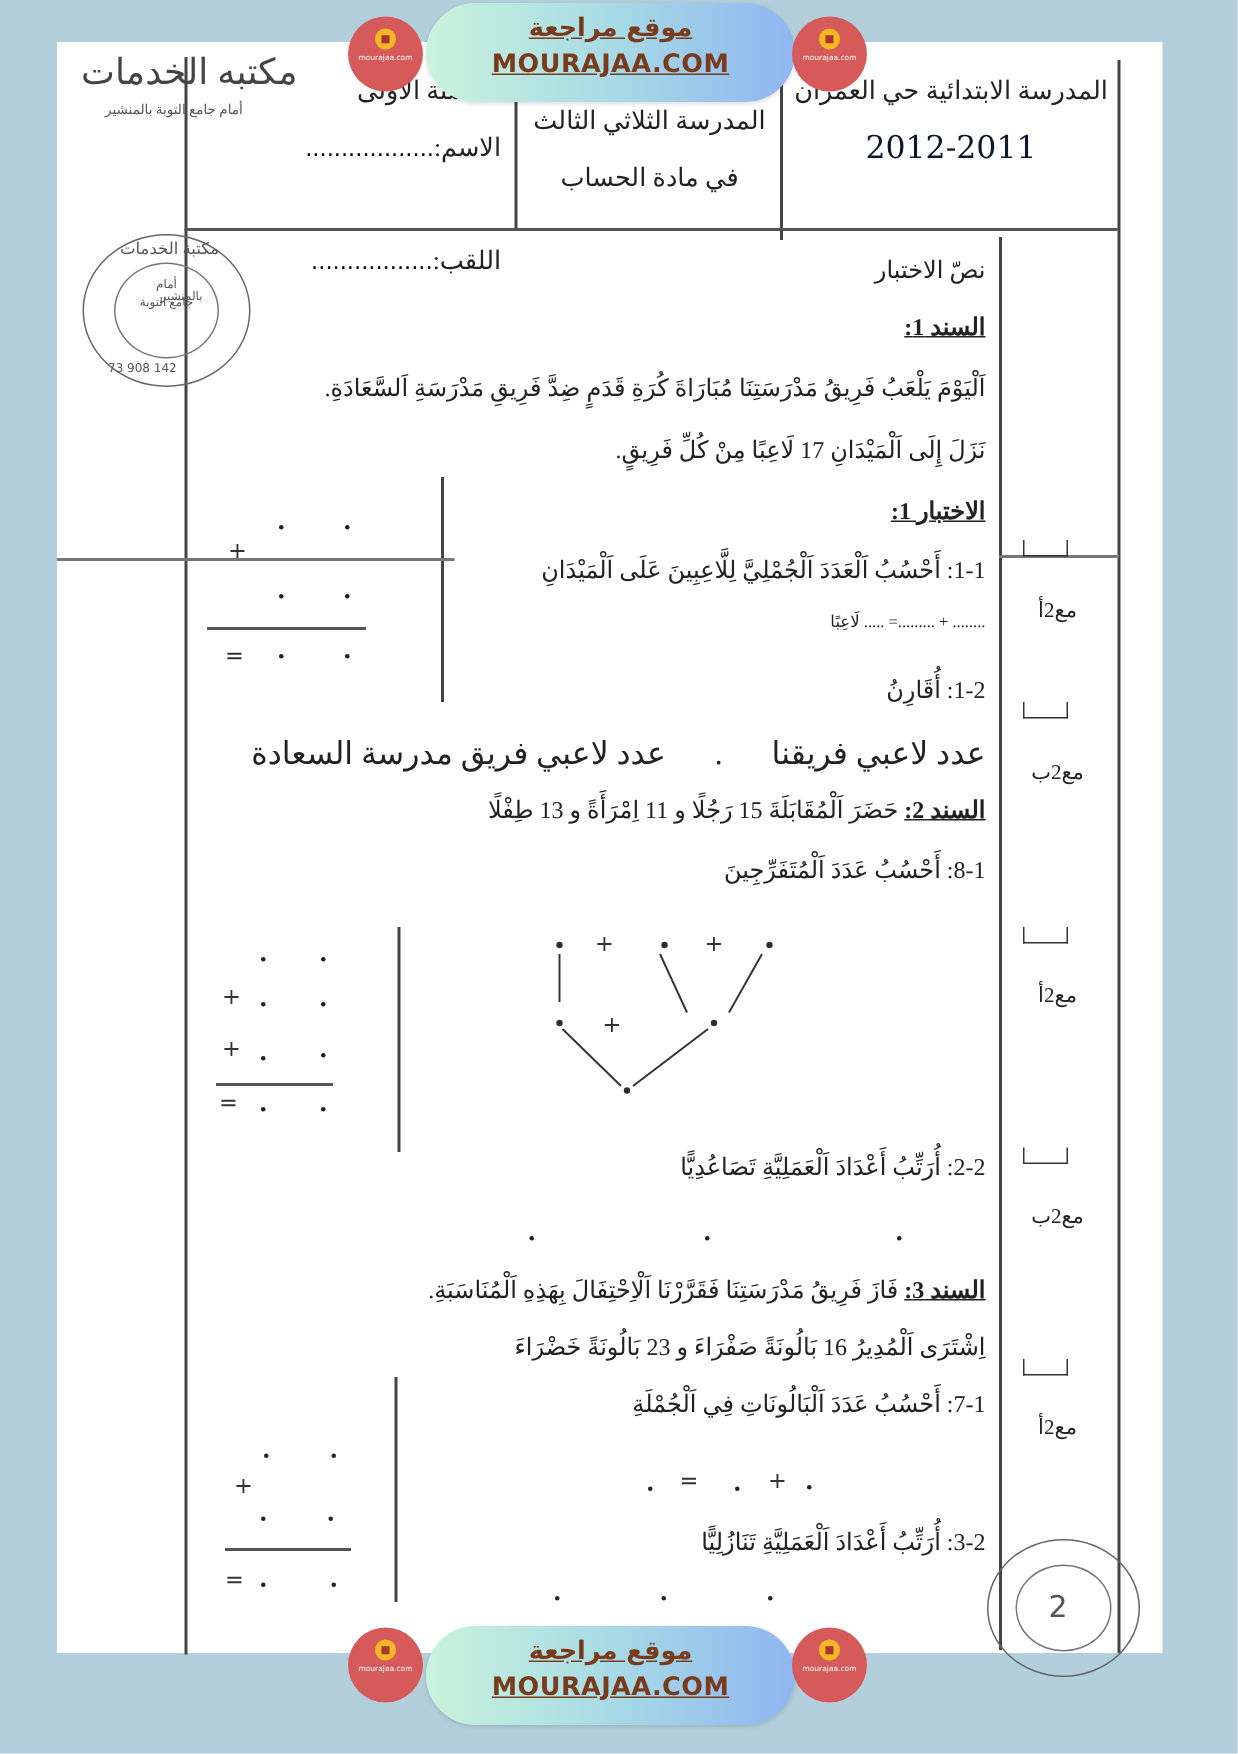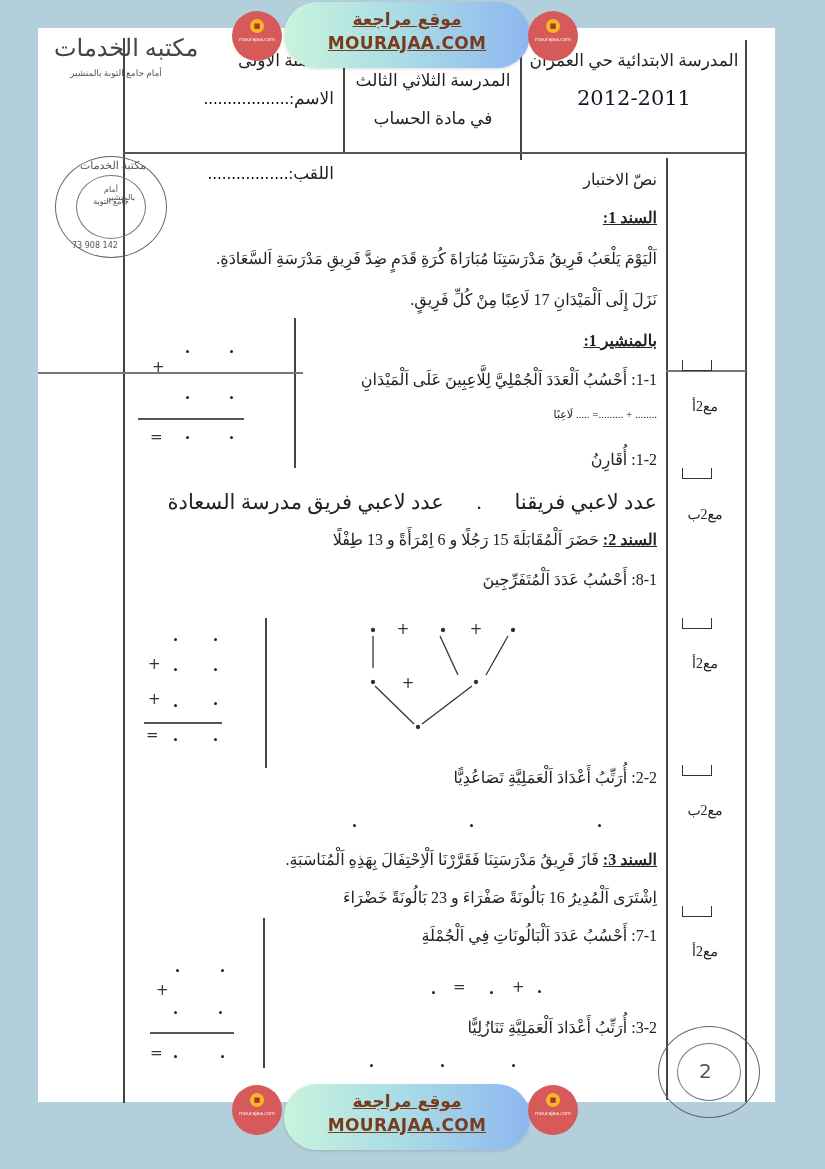--- a/index.html
+++ b/index.html
@@ -76,32 +76,32 @@
     <div class="abs ar" style="left:0; width:110px; text-align:center; top:40px; font-size:8px; color:#555;">جامع التوبة</div>
     <div class="abs ar" style="left:0; width:130px; text-align:center; top:36px; font-size:8px; color:#555;">بالمنشير</div>
     <div class="abs" style="left:16px; top:84px; font-size:8px; color:#555;">73 908 142</div>
   </div>
 
   <div class="abs ar" style="right:118px; top:142px; font-size:16px;">نصّ الاختبار</div>
   <div class="abs ar u" style="right:118px; top:180px; font-size:16px; font-weight:bold;">السند 1:</div>
   <div class="abs ar" style="right:118px; top:221px; font-size:16px;">اَلْيَوْمَ يَلْعَبُ فَرِيقُ مَدْرَسَتِنَا مُبَارَاةَ كُرَةِ قَدَمٍ ضِدَّ فَرِيقِ مَدْرَسَةِ اَلسَّعَادَةِ.</div>
   <div class="abs ar" style="right:118px; top:262px; font-size:16px;">نَزَلَ إِلَى اَلْمَيْدَانِ 17 لَاعِبًا مِنْ كُلِّ فَرِيقٍ.</div>
 
-  <div class="abs ar u" style="right:118px; top:303px; font-size:16px; font-weight:bold;">بالمنشير 1:</div>
+  <div class="abs ar u" style="right:118px; top:303px; font-size:16px; font-weight:bold;">الاختبار 1:</div>
   <div class="abs ar" style="right:118px; top:342px; font-size:16px;">1-1: أَحْسُبُ اَلْعَدَدَ اَلْجُمْلِيَّ لِلَّاعِبِينَ عَلَى اَلْمَيْدَانِ</div>
   <div class="abs ar" style="right:118px; top:380px; font-size:11px;">........ + .........= ..... لَاعِبًا</div>
   <div class="abs ar" style="right:118px; top:422px; font-size:16px;">1-2: أُقَارِنُ</div>
   <div class="abs ar" style="right:118px; top:462px; font-size:21px; direction:rtl;">
     <span>عدد لاعبي فريقنا</span>
     <span style="display:inline-block; width:60px; text-align:center;">.</span>
     <span>عدد لاعبي فريق مدرسة السعادة</span>
   </div>
   <div class="abs ar" style="right:118px; top:502px; font-size:16px;">
     <span class="u" style="font-weight:bold;">السند 2:</span>
-    <span>حَضَرَ اَلْمُقَابَلَةَ 15 رَجُلًا و 6 اِمْرَأَةً و 13 طِفْلًا</span>
+    <span>حَضَرَ اَلْمُقَابَلَةَ 15 رَجُلًا و 11 اِمْرَأَةً و 13 طِفْلًا</span>
   </div>
   <div class="abs ar" style="right:118px; top:542px; font-size:16px;">8-1: أَحْسُبُ عَدَدَ اَلْمُتَفَرِّجِينَ</div>
   <div class="abs ar" style="right:118px; top:740px; font-size:16px;">2-2: أُرَتِّبُ أَعْدَادَ اَلْعَمَلِيَّةِ تَصَاعُدِيًّا</div>
 
   <div class="abs ar" style="right:118px; top:822px; font-size:16px;">
     <span class="u" style="font-weight:bold;">السند 3:</span>
     <span>فَازَ فَرِيقُ مَدْرَسَتِنَا فَقَرَّرْنَا اَلْاِحْتِفَالَ بِهَذِهِ اَلْمُنَاسَبَةِ.</span>
   </div>
   <div class="abs ar" style="right:118px; top:860px; font-size:16px;">اِشْتَرَى اَلْمُدِيرُ 16 بَالُونَةً صَفْرَاءَ و 23 بَالُونَةً خَضْرَاءَ</div>
   <div class="abs ar" style="right:118px; top:898px; font-size:16px;">7-1: أَحْسُبُ عَدَدَ اَلْبَالُونَاتِ فِي اَلْجُمْلَةِ</div>

